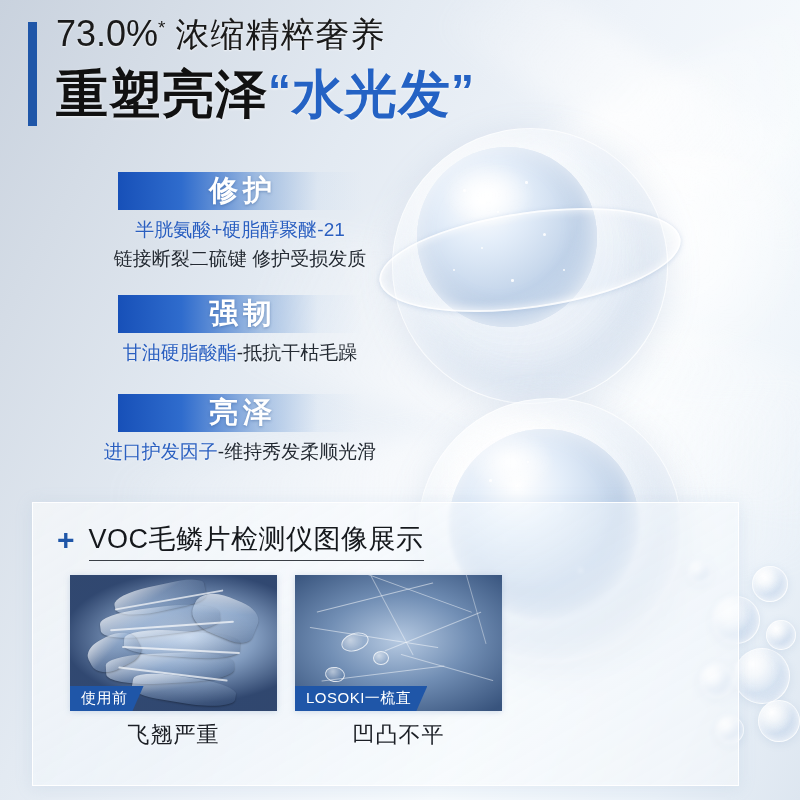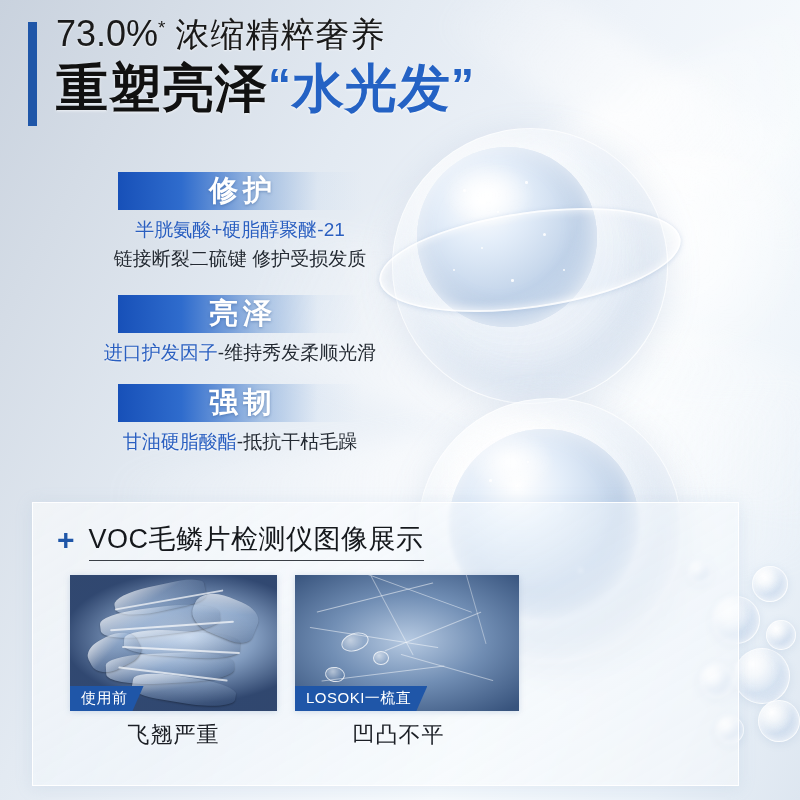--- a/index.html
+++ b/index.html
@@ -79,21 +79,21 @@
   }
   .h-line1{
     margin-left:28px;font-size:34px;color:#1a1a1a;letter-spacing:1px;
     line-height:1;white-space:nowrap;font-weight:400;
     text-shadow:0 1px 2px rgba(255,255,255,.7);
   }
   .pct{font-size:36px;font-weight:400;letter-spacing:0;}
   .star{font-size:19px;vertical-align:super;}
   .h-gap{display:inline-block;width:9px;}
   .h-line2{
-    margin-left:28px;margin-top:10px;font-size:52px;line-height:1.02;
+    margin-left:28px;margin-top:16px;font-size:52px;line-height:1.02;
     font-weight:700;color:#111;white-space:nowrap;letter-spacing:1px;
     text-shadow:0 1px 3px rgba(255,255,255,.65);
   }
   .blue-txt{color:#2462c4;}
   .qmark{color:#2462c4;font-size:46px;display:inline-block;vertical-align:top;}
 
   
   .features{position:absolute;left:0;top:172px;width:480px;}
   .feature{margin-bottom:16px;}
   .feat-tag{
@@ -149,21 +149,20 @@
   }
   .p2{
     background:
       radial-gradient(ellipse 60% 80% at 46% 50%,rgba(178,199,226,.9) 0%,rgba(104,133,172,.85) 40%,rgba(30,48,80,.95) 92%),
       linear-gradient(120deg,#101d33 0%,#1b2e4e 50%,#0b1526 100%);
   }
   .p3{
     background:
       radial-gradient(ellipse 75% 70% at 50% 48%,rgba(196,214,236,.9) 0%,rgba(122,151,189,.88) 46%,rgba(58,86,128,.92) 95%),
       linear-gradient(130deg,#2a4468 0%,#3c5c84 50%,#22385a 100%);
-    padding-left: 17px;
   }
   .tex{position:absolute;inset:0;opacity:.95;}
   .flake{
     position:absolute;
     background:linear-gradient(160deg,rgba(255,255,255,.85),rgba(190,212,238,.25) 45%,rgba(40,65,105,.35));
     box-shadow:0 1px 2px rgba(0,0,0,.35);
   }
   .crack{position:absolute;background:rgba(255,255,255,.72);border-radius:2px;}
   .scale-cell{
     position:absolute;border:1px solid rgba(255,255,255,.55);
@@ -247,35 +246,35 @@
   <div class="features">
 
     <div class="feature" style="margin-bottom:22px;">
       <div class="feat-tag">
         <span>修护</span>
       </div>
       <div class="feat-line c-blue">半胱氨酸+硬脂醇聚醚-21</div>
       <div class="feat-line c-dark">链接断裂二硫键  修护受损发质</div>
     </div>
 
+    <div class="feature" style="margin-bottom:26px;">
+      <div class="feat-tag">
+        <span>强韧</span>
+      </div>
+      <div class="feat-line">
+        <span class="ing">甘油硬脂酸酯</span><span class="ben">-抵抗干枯毛躁</span>
+      </div>
+    </div>
+
     <div class="feature">
       <div class="feat-tag">
         <span>亮泽</span>
       </div>
       <div class="feat-line">
         <span class="ing">进口护发因子</span><span class="ben">-维持秀发柔顺光滑</span>
-      </div>
-    </div>
-
-    <div class="feature" style="margin-bottom:26px;">
-      <div class="feat-tag">
-        <span>强韧</span>
-      </div>
-      <div class="feat-line">
-        <span class="ing">甘油硬脂酸酯</span><span class="ben">-抵抗干枯毛躁</span>
       </div>
     </div>
 
   </div>
 
   <div class="voc-card">
 
     <div class="voc-head">
       <span class="plus-icon">+</span>
       <span class="voc-title">VOC毛鳞片检测仪图像展示</span>

